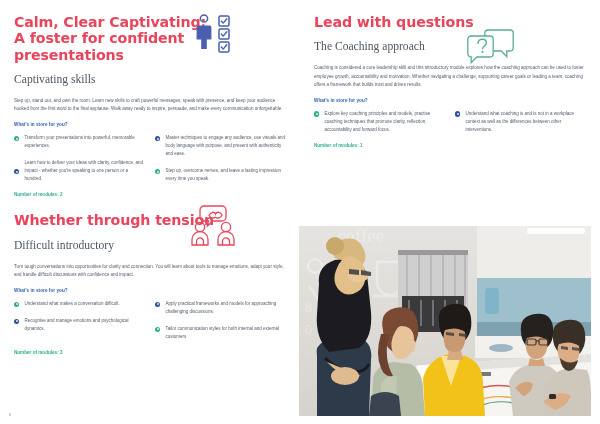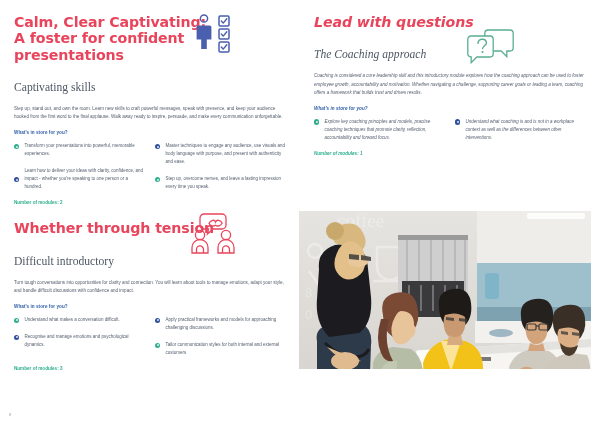--- a/index.html
+++ b/index.html
@@ -25,21 +25,20 @@
     position: absolute;
     left: 14px;
     top: 14px;
     width: 272px;
   }
   .col-right {
     position: absolute;
     left: 314px;
     top: 14px;
     width: 274px;
-    font-style: italic;
   }
 
   
   .title-block {
     position: relative;
     min-height: 34px;
   }
   h1.title {
     font-family: "DejaVu Sans", sans-serif;
     font-weight: bold;
@@ -48,21 +47,21 @@
     color: #e8455c;
     margin: 0;
     letter-spacing: -0.1px;
   }
   h2.subtitle {
     font-family: "Liberation Serif", serif;
     font-weight: normal;
     font-size: 11.6px;
     line-height: 14px;
     color: #4d5763;
-    margin: 18px 0 0 0;
+    margin: 10px 0 0 0;
   }
 
   
   p.intro {
     font-size: 4.55px;
     line-height: 8.1px;
     color: #566070;
     margin: 10px 0 0 0;
     text-align: left;
   }
@@ -147,23 +146,23 @@
     right: 68px;
     top: 12px;
     width: 58px;
     height: 42px;
   }
 
   
   .photo {
     position: absolute;
     left: 299px;
-    top: 211px;
+    top: 226px;
     width: 292px;
-    height: 158px;
+    height: 190px;
     overflow: hidden;
     background: #fde047;
   }
   .photo svg { display: block; }
 
   
   .page-number {
     position: absolute;
     left: 9px;
     bottom: 7px;

